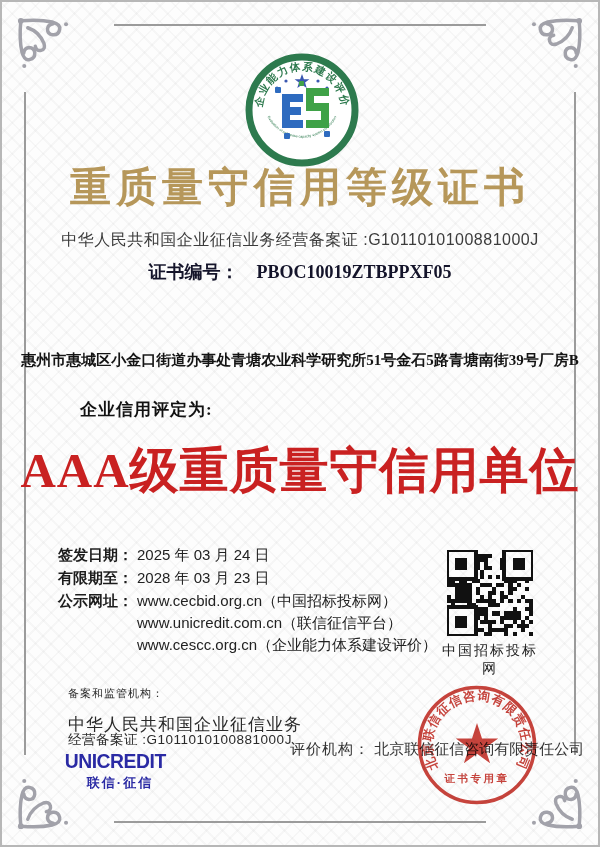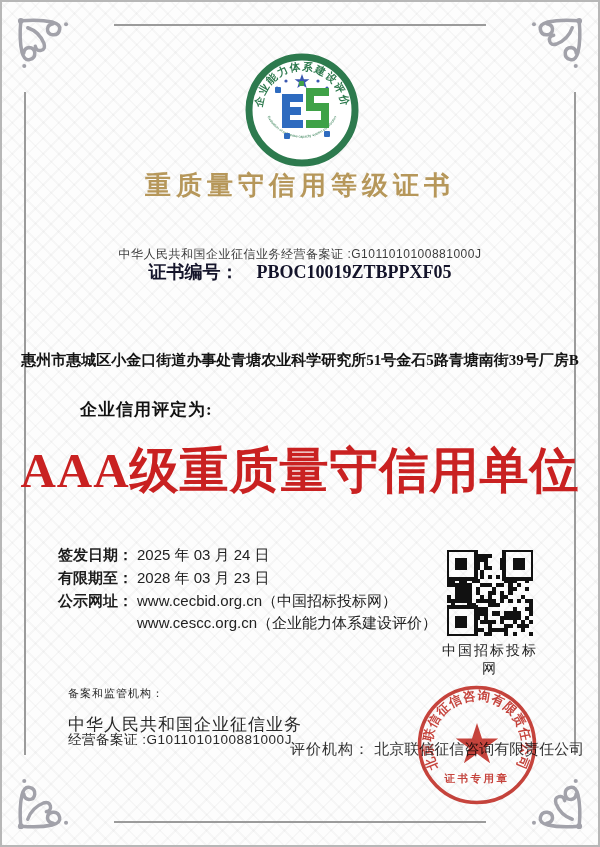--- a/index.html
+++ b/index.html
@@ -20,23 +20,23 @@
   .fl-left{left:22px;top:90px;bottom:90px;width:2px;}
   .fl-right{right:22px;top:90px;bottom:90px;width:2px;}
   .corner{position:absolute;width:58px;height:58px;color:#a2a2aa;}
   .c-tl{top:13px;left:13px;}
   .c-tr{top:13px;right:13px;transform:rotate(90deg);}
   .c-br{bottom:13px;right:13px;transform:rotate(180deg);}
   .c-bl{bottom:13px;left:13px;transform:rotate(270deg);}
 
   .logo{top:48px;left:240px;width:120px;height:120px;}
 
-  .title{top:166px;font-size:26px;font-weight:bold;color:#b6975a;letter-spacing:5px;
+  .title{top:158px;font-size:41px;font-weight:bold;color:#b6975a;letter-spacing:5px;
          font-family:"Liberation Sans",sans-serif;}
-  .subtitle{top:244px;font-size:12px;color:#3c3c3c;letter-spacing:0.5px;}
+  .subtitle{top:228px;font-size:16px;color:#3c3c3c;letter-spacing:0.5px;}
   .certno{top:258px;font-size:18px;font-weight:bold;color:#14142a;
           font-family:"Liberation Serif",serif;}
   .certno .gap{display:inline-block;width:18px;}
 
   .company-wrap{top:298px;}
   .company{display:inline-block;font-size:31px;font-weight:bold;color:#101010;
            font-family:"Liberation Serif",serif;letter-spacing:2px;
            border-bottom:2px solid #1a1a1a;padding:0 6px 7px 6px;}
   .address{top:349px;font-size:15px;font-weight:bold;color:#141414;
            font-family:"Liberation Serif",serif;}
@@ -171,20 +171,21 @@
       <span class="info-value">2025 年 03 月 24 日</span>
     </div>
     <div class="info-row">
       <span class="info-label">有限期至：</span>
       <span class="info-value">2028 年 03 月 23 日</span>
     </div>
     <div class="info-row">
       <span class="info-label">公示网址：</span>
       <span class="info-value">www.cecbid.org.cn（中国招标投标网）</span>
     </div>
+    <div class="web-extra">www.unicredit.com.cn（联信征信平台）</div>
     <div class="web-extra">www.cescc.org.cn（企业能力体系建设评价）</div>
   </div>
 
   <div class="abs qr-block">
     <svg class="qr-svg" id="qr" viewBox="0 0 21 21" shape-rendering="crispEdges">
         <rect x="7" y="1" width="1" height="1" fill="#111"></rect>
         <rect x="8" y="1" width="1" height="1" fill="#111"></rect>
         <rect x="9" y="1" width="1" height="1" fill="#111"></rect>
         <rect x="10" y="1" width="1" height="1" fill="#111"></rect>
         <rect x="7" y="2" width="1" height="1" fill="#111"></rect>
@@ -334,20 +335,24 @@
         <rect x="0" y="14" width="7" height="7" fill="none" stroke="#111" stroke-width="1" shape-rendering="crispEdges"></rect>
         <rect x="2" y="16" width="3" height="3" fill="#111"></rect>
       </svg>
     <div class="qr-caption">中国招标投标网</div>
   </div>
 
   <div class="abs reg-heading">备案和监管机构：</div>
   <div class="abs reg-line1">中华人民共和国企业征信业务</div>
   <div class="abs reg-line2">经营备案证 :G1011010100881000J</div>
 
+  <div class="abs brand">
+    <div class="brand-name">UNICREDIT</div>
+    <div class="brand-sub">联信·征信</div>
+  </div>
 
   <div class="abs evaluator">
     <span class="lbl">评价机构：</span>
     <span>北京联信征信咨询有限责任公司</span>
   </div>
 
   <svg class="abs seal" viewBox="0 0 124 124">
     <circle cx="62" cy="62" r="57.5" fill="none" stroke="#c5342c" stroke-width="3.6"></circle>
     <defs>
       <path id="sealArc" d="M 25.1,87.8 A 45,45 0 1 1 98.9,87.8"></path>

